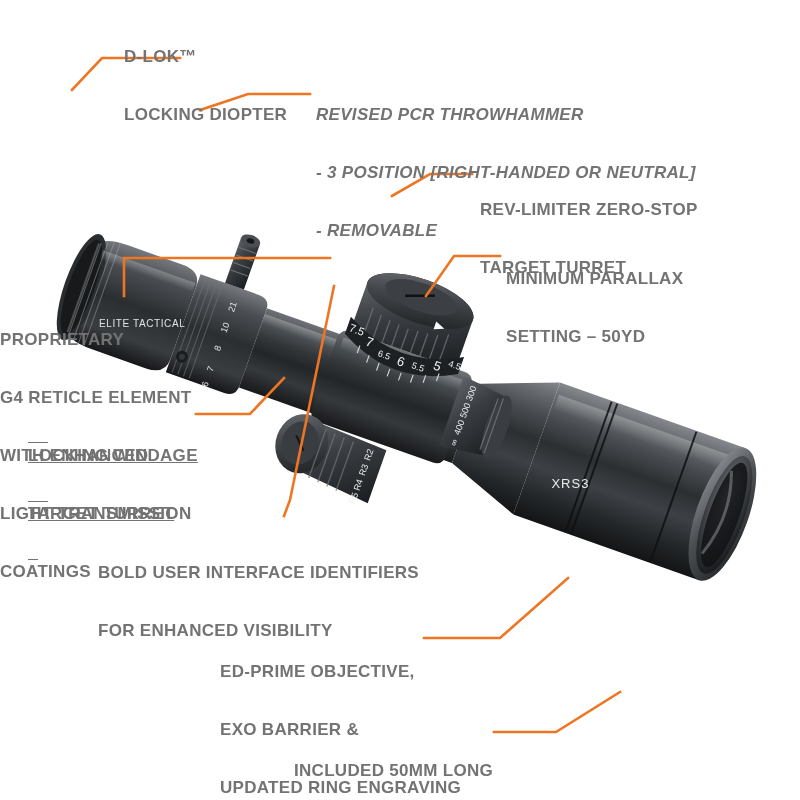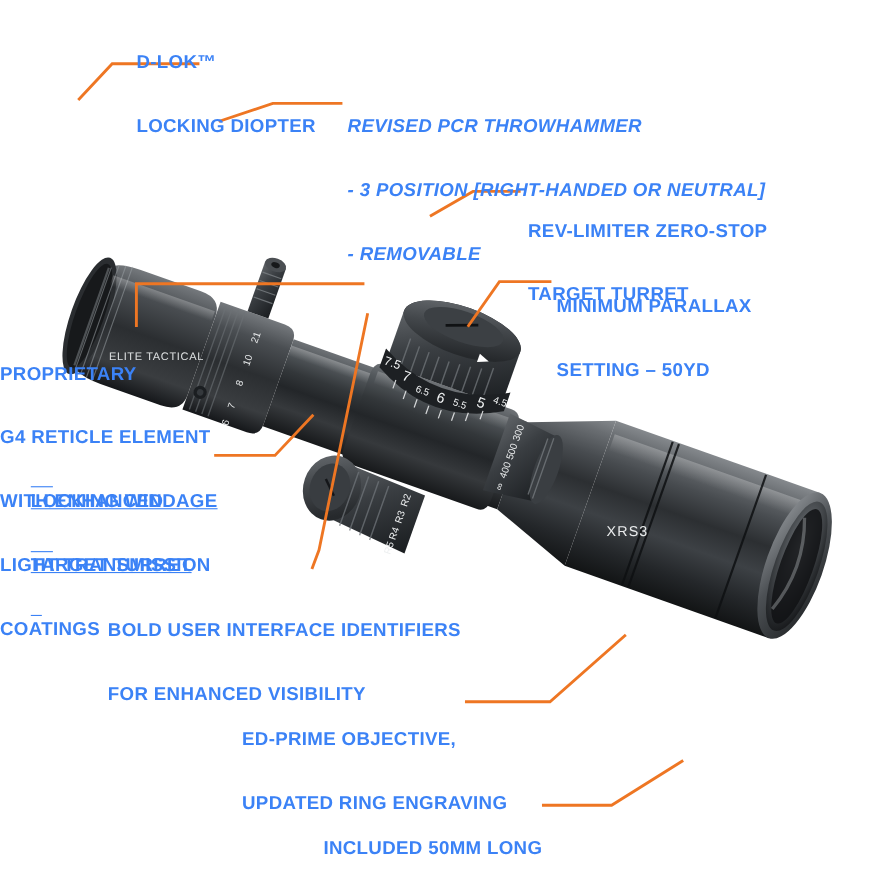--- a/index.html
+++ b/index.html
@@ -1,20 +1,20 @@
 <!DOCTYPE html>
 <html><head>
 <meta charset="utf-8">
 <style>
   html,body{margin:0;padding:0;background:#ffffff;}
   body{width:800px;height:800px;overflow:hidden;
        font-family:"Liberation Sans","DejaVu Sans",sans-serif;}
   #stage{position:relative;width:800px;height:800px;background:#fff;}
   #scope-svg{position:absolute;left:0;top:0;width:800px;height:800px;}
-  .callout{position:absolute;color:#3b82f6;font-weight:700;
+  .callout{position:absolute;color:#737373;font-weight:700;
            letter-spacing:0.3px;line-height:1.14;
            text-transform:uppercase;white-space:pre;}
   .callout span{display:block;}
   .c-lg{font-size:17px;}
 </style>
 </head>
 <body>
 
 <div id="stage">
 
@@ -268,20 +268,21 @@
     <span>TARGET TURRET</span>
   </div>
 
   <div class="callout c-lg" style="left:98px;top:524px;">
     <span>BOLD USER INTERFACE IDENTIFIERS</span>
     <span>FOR ENHANCED VISIBILITY</span>
   </div>
 
   <div class="callout c-lg" style="left:220px;top:623px;">
     <span>ED-PRIME OBJECTIVE,</span>
+    <span>EXO BARRIER &amp;</span>
     <span>UPDATED RING ENGRAVING</span>
   </div>
 
   <div class="callout c-lg" style="left:294px;top:722px;">
     <span>INCLUDED 50mm LONG</span>
     
   </div>
 
 </div>
 

